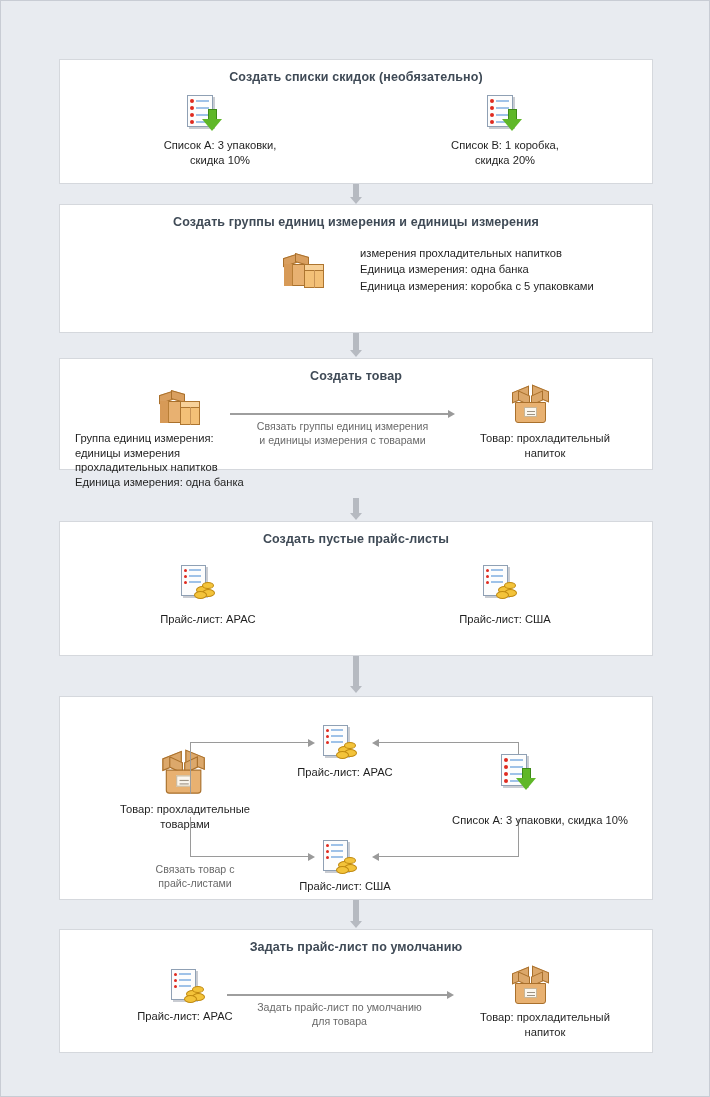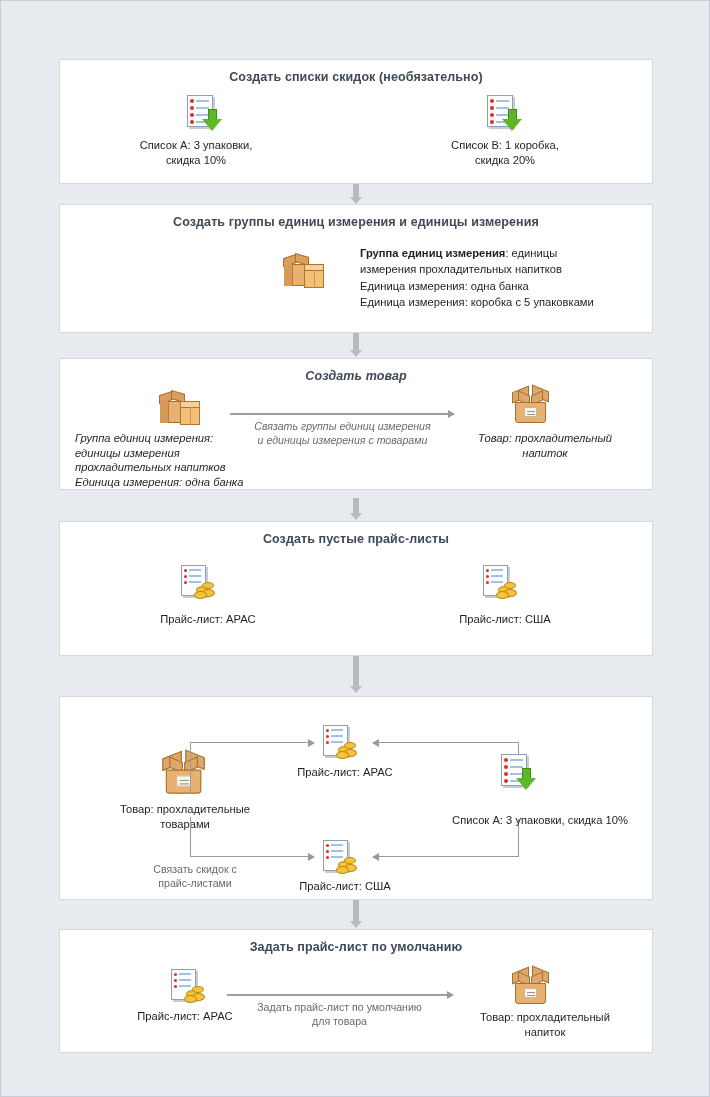--- a/index.html
+++ b/index.html
@@ -234,21 +234,21 @@
         <div class="bul" style="top:26px;"></div>
         <div class="ln" style="top:6px;"></div>
         <div class="ln" style="top:13px;"></div>
         <div class="ln" style="top:20px;"></div>
         <div class="ln" style="top:27px;"></div>
         <div class="garrow">
             <div class="stem"></div>
             <div class="tip"></div>
           </div>
       </div>
-      <div class="caption abs" style="left:36px; top:44px; width:200px; white-space:pre-line;">Список A: 3 упаковки,
+      <div class="caption abs" style="left:60px; top:44px; width:200px; white-space:pre-line;">Список A: 3 упаковки,
 скидка 10%</div>
     </div>
 
     <div class="abs" style="left:297px; top:34px; width:297px;">
       <div class="icon ico-disc" style="left:129px; top:0px;">
         <div class="shadow"></div>
         <div class="page"></div>
         <div class="bul" style="top:5px;"></div>
         <div class="bul" style="top:12px;"></div>
         <div class="bul" style="top:19px;"></div>
@@ -279,33 +279,32 @@
       <div class="flap" style="left:1px; top:6px; width:14px; height:9px; transform:skewY(-18deg);"></div>
       <div class="flap" style="left:13px; top:5px; width:14px; height:9px; transform:skewY(16deg);"></div>
       <div class="bbody"></div>
       <div class="bbody2"></div>
       <div class="stop"></div>
       <div class="sbox"></div>
       <div class="sedge"></div>
     </div>
 
     <div class="detail-text abs" style="left:300px; top:40px; width:290px;">
-      <div><b>Группа единиц измерения</b><span>: единицы</span></div>
       <div>измерения прохладительных напитков</div>
       <div>Единица измерения: одна банка</div>
       <div>Единица измерения: коробка с 5 упаковками</div>
     </div>
   </div>
 
   <div class="vconn" style="top:332px; height:25px;">
     <div class="bar" style="height:17px;"></div>
     <div class="head" style="top:17px;"></div>
   </div>
 
-  <div class="panel" style="top:357px; height:132px;font-style:italic;">
+  <div class="panel" style="top:357px; height:112px;">
     <div class="panel-title">Создать товар</div>
 
     <div class="icon ico-ugroup" style="left:98px; top:28px;">
       <div class="flap" style="left:1px; top:6px; width:14px; height:9px; transform:skewY(-18deg);"></div>
       <div class="flap" style="left:13px; top:5px; width:14px; height:9px; transform:skewY(16deg);"></div>
       <div class="bbody"></div>
       <div class="bbody2"></div>
       <div class="stop"></div>
       <div class="sbox"></div>
       <div class="sedge"></div>
@@ -402,21 +401,21 @@
 товарами</div>
 
     <div class="vline" style="left:130px; top:45px; height:52px;"></div>
     <div class="hline" style="left:130px; top:45px; width:120px;"></div>
     <div class="ahead-r" style="left:248px; top:42px;"></div>
 
     <div class="vline" style="left:130px; top:120px; height:40px;"></div>
     <div class="hline" style="left:130px; top:159px; width:120px;"></div>
     <div class="ahead-r" style="left:248px; top:156px;"></div>
 
-    <div class="arrow-label abs" style="left:60px; top:165px; width:150px; white-space:pre-line;">Связать скидок с
+    <div class="arrow-label abs" style="left:60px; top:165px; width:150px; white-space:pre-line;">Связать товар с
 прайс-листами</div>
 
     <div class="icon ico-price" style="left:262px; top:27px;">
       <div class="shadow"></div>
       <div class="page"></div>
       <div class="bul" style="top:5px;"></div>
       <div class="bul" style="top:11px;"></div>
       <div class="bul" style="top:17px;"></div>
       <div class="ln" style="top:5px;"></div>
       <div class="ln" style="top:11px;"></div>

